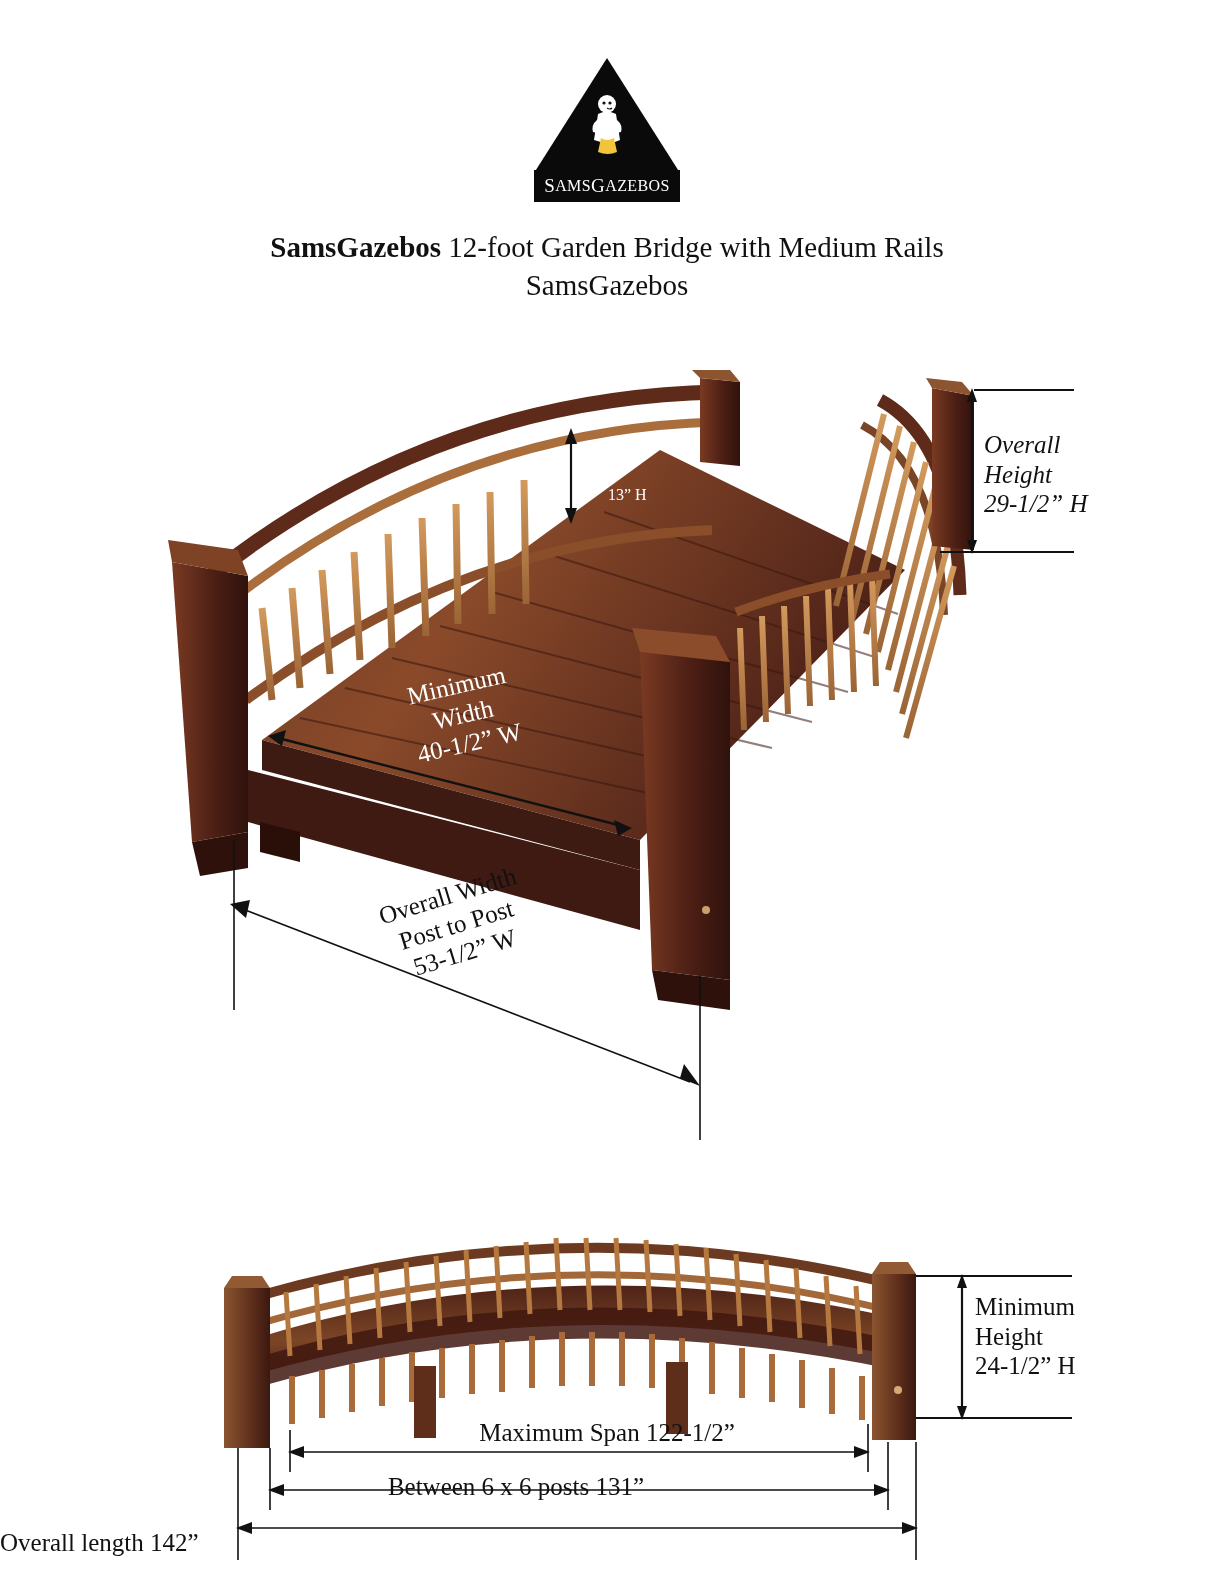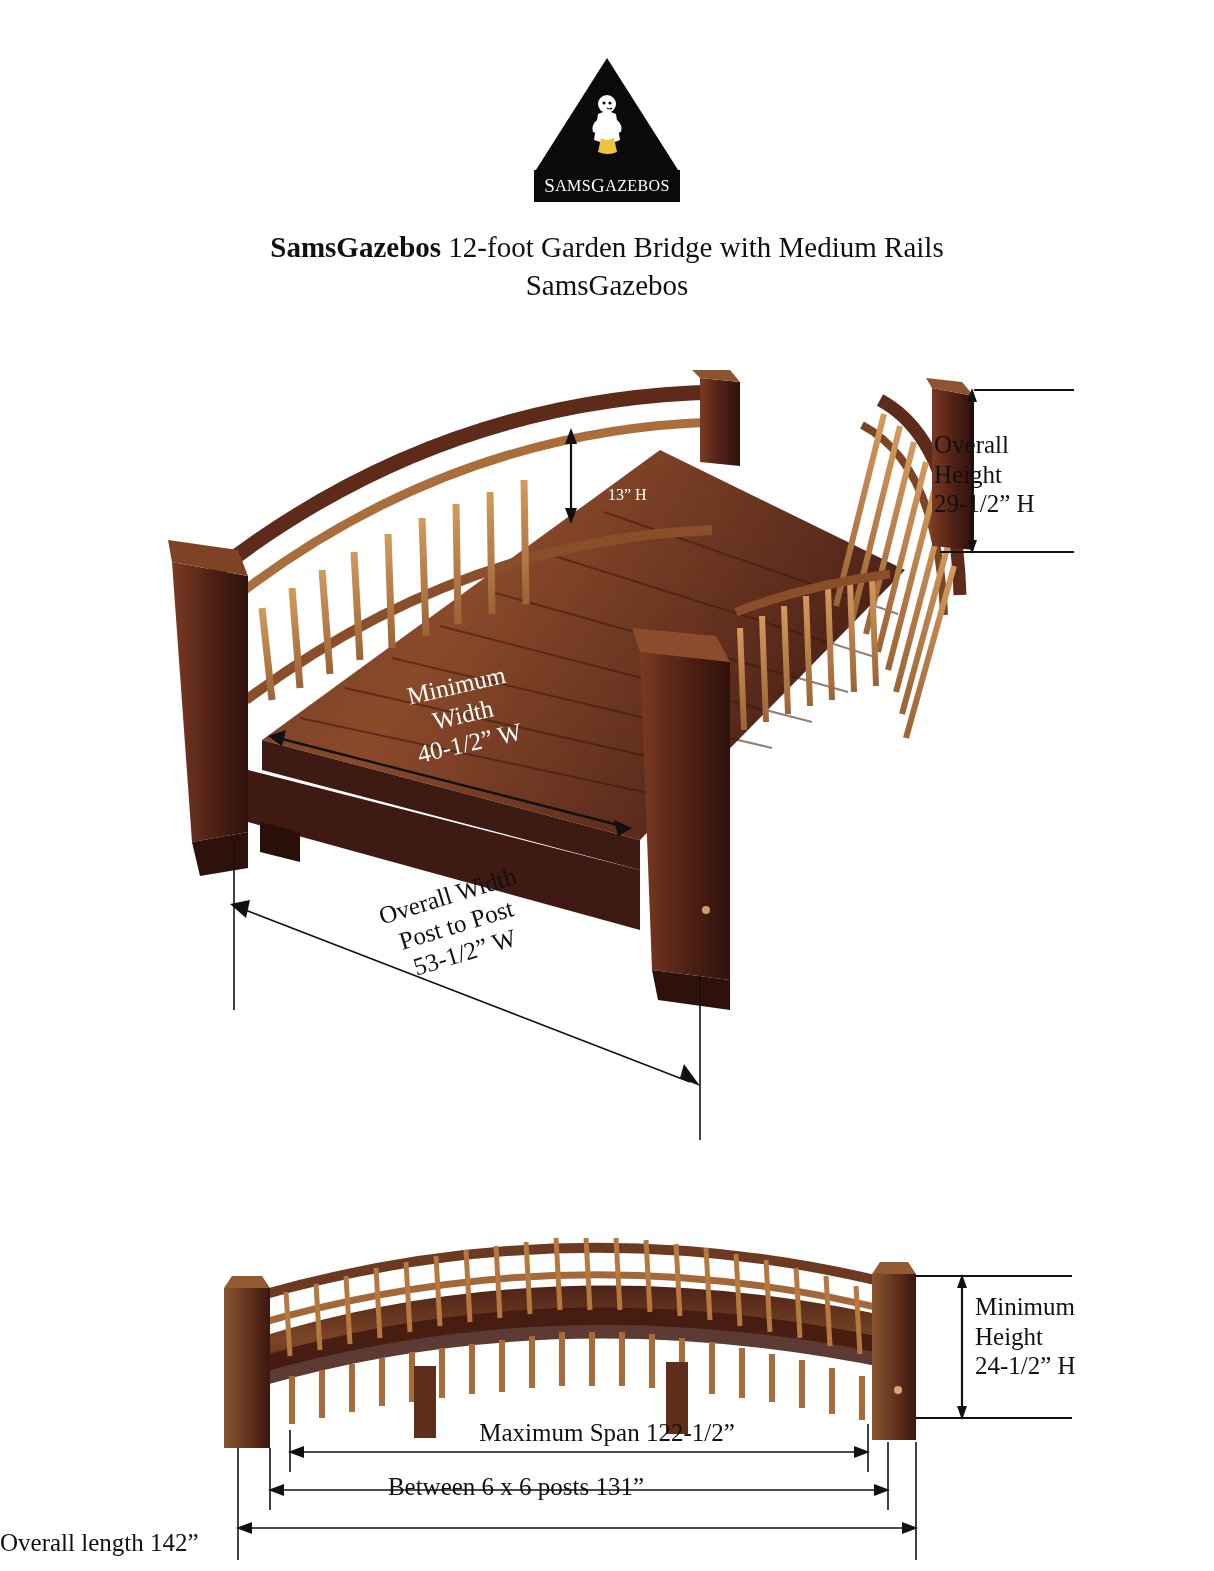--- a/index.html
+++ b/index.html
@@ -97,21 +97,21 @@
     font-family: "Liberation Serif", serif;
     color: #111;
     font-size: 25px;
     line-height: 1.18;
     white-space: pre-line;
   }
   .dim-label.white { color: #ffffff; }
   .dim-label.rot-a { transform: rotate(-13deg); }
   .dim-label.rot-b { transform: rotate(-17deg); }
 
-  .lbl-overall-height { top: 60px; left: 934px; }
+  .lbl-overall-height { top: 60px; left: 984px; font-style: italic; }
   .lbl-13h { top: 116px; left: 568px; font-size: 16px; margin-left: 40px; }
   .lbl-min-width { top: 300px; left: 410px; text-align: center; }
   .lbl-overall-width { top: 510px; left: 385px; text-align: center; }
 
   .lbl-min-height { top: 112px; left: 975px; }
   .lbl-max-span { top: 238px; left: 0; width: 1214px; text-align: center; }
   .lbl-between { top: 292px; left: 0; width: 1032px; text-align: center; }
   .lbl-overall-length { top: 348px; left: 0; width: 1214px; text-align: left; }
 </style>
 </head>

